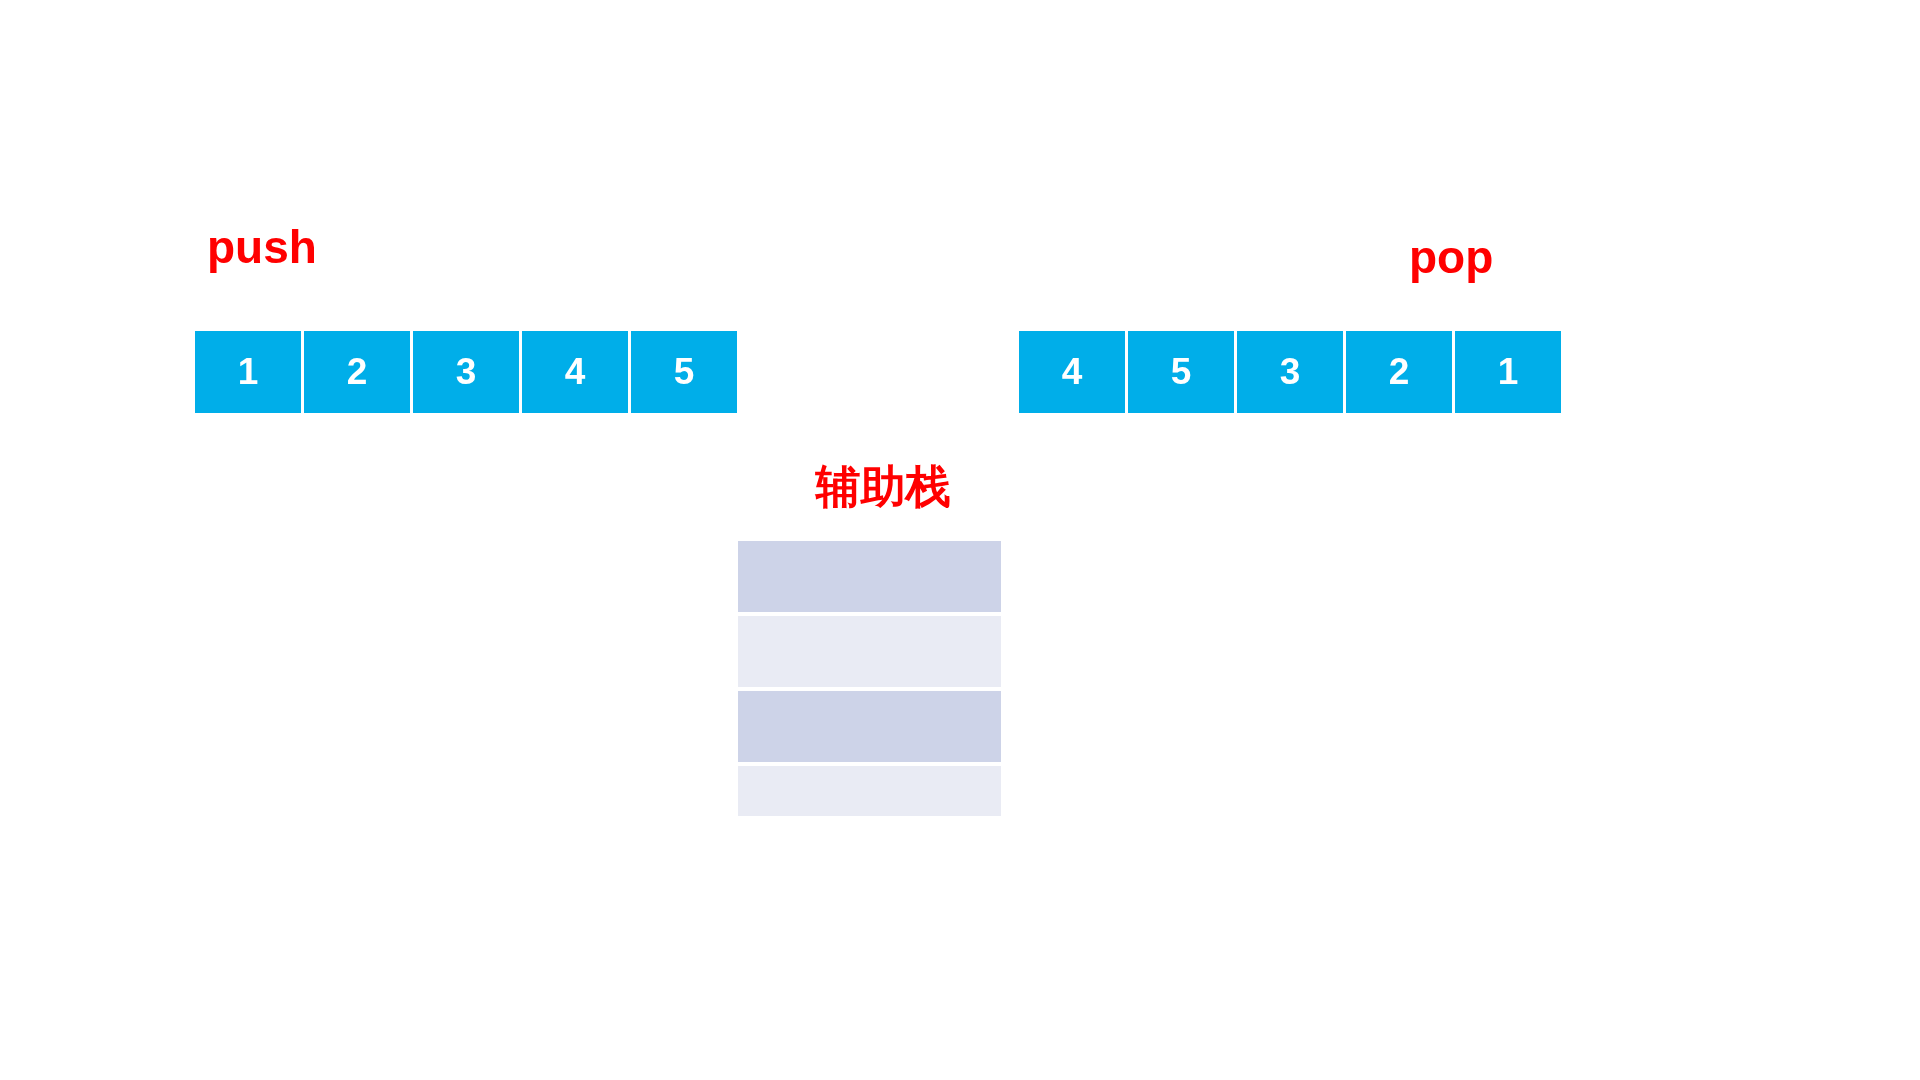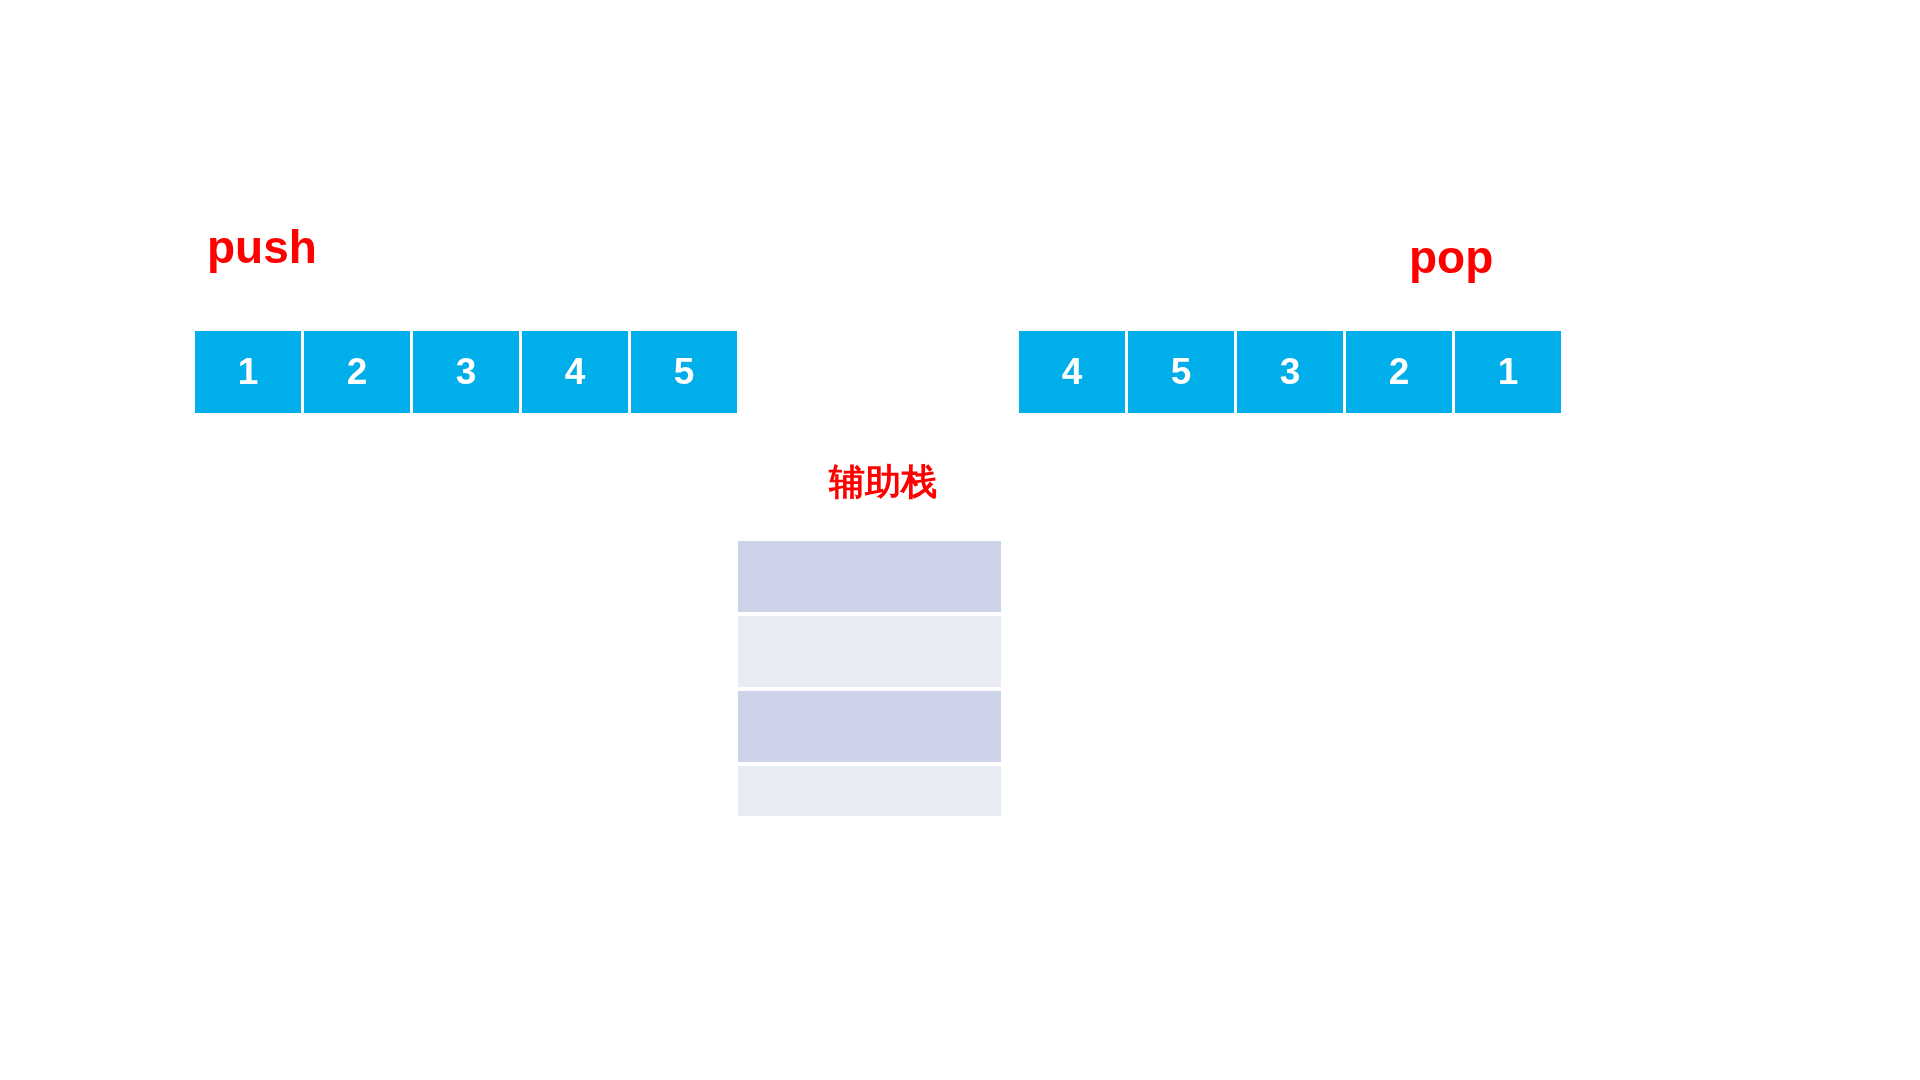--- a/index.html
+++ b/index.html
@@ -33,21 +33,21 @@
     line-height: 1;
     white-space: nowrap;
   }
   .push-label { left: 207px; top: 224px; }
   .pop-label  { left: 1409px; top: 234px; }
   .aux-label  {
     left: 738px;
     top: 464px;
     width: 290px;
     text-align: center;
-    font-size: 36px;
+    font-size: 45px;
   }
   .cell-row {
     position: absolute;
     display: flex;
     gap: 3px;
   }
   .push-row { left: 195px; top: 331px; }
   .pop-row  { left: 1019px; top: 331px; }
   .cell {
     width: 106px;

